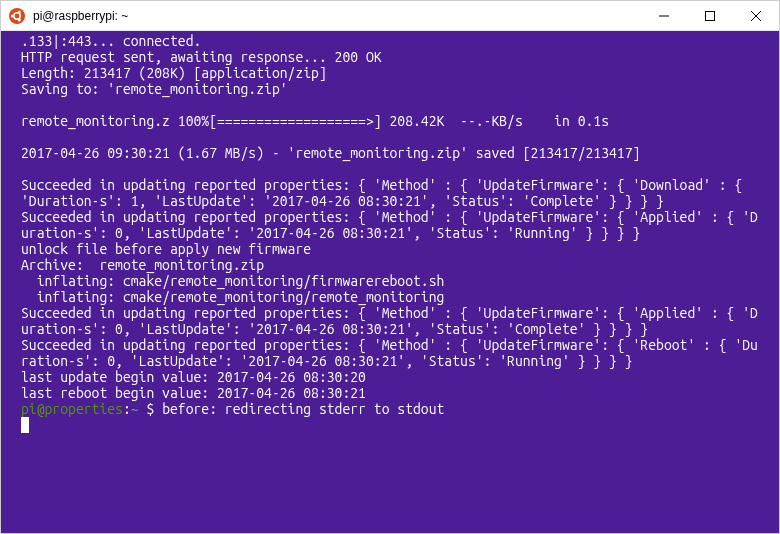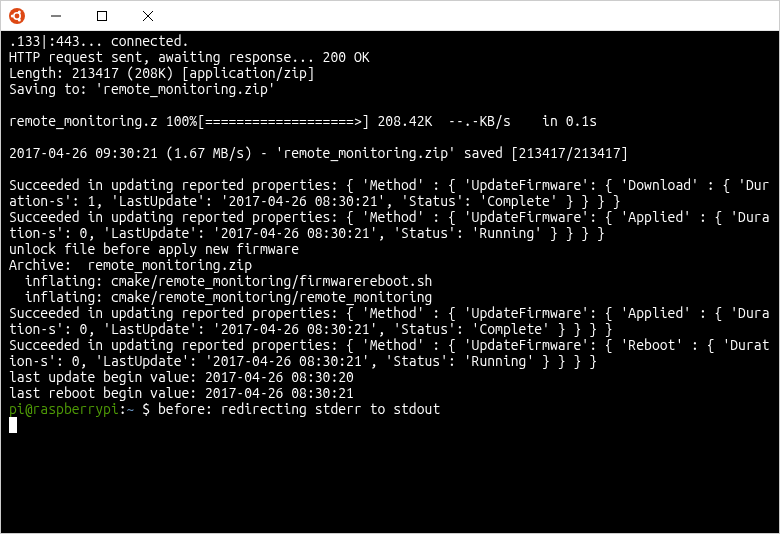--- a/index.html
+++ b/index.html
@@ -36,26 +36,26 @@
     width: 46px;
     display: flex;
     align-items: center;
     justify-content: center;
     font-size: 10px;
     color: #000;
     cursor: pointer;
   }
   .win-btn svg { width: 10px; height: 10px; stroke: #000; }
   .terminal {
-    background: #000000;
+    background: #4c1d95;
     color: #fff;
     font-family: "Ubuntu Mono", "Consolas", "Courier New", monospace;
     font-size: 14px;
     line-height: 16px;
-    padding: 2px 8px;
+    padding: 2px 20px;
     height: calc(100% - 30px);
     overflow: hidden;
     white-space: pre-wrap;
     word-break: break-all;
   }
   .green { color: #4e9a06; }
   .blue  { color: #729fcf; }
   .cursor {
     display: inline-block;
     width: 8px;
@@ -69,20 +69,21 @@
 <div class="titlebar">
   <div class="app-icon">
     <svg viewBox="0 0 16 16">
       <circle cx="8" cy="8" r="8" fill="#dd4814"></circle>
       <circle cx="8" cy="8" r="3.2" fill="none" stroke="#fff" stroke-width="1.6"></circle>
       <circle cx="3.3" cy="8" r="1.5" fill="#fff"></circle>
       <circle cx="10.3" cy="4" r="1.5" fill="#fff"></circle>
       <circle cx="10.3" cy="12" r="1.5" fill="#fff"></circle>
     </svg>
   </div>
+  <div class="title">pi@raspberrypi: ~</div>
   <div class="win-controls">
     <div class="win-btn">
       <svg viewBox="0 0 10 10">
           <line x1="0" y1="5" x2="10" y2="5" stroke-width="1"></line>
         </svg>
     </div>
     <div class="win-btn">
       <svg viewBox="0 0 10 10">
           <rect x="0.5" y="0.5" width="9" height="9" fill="none" stroke-width="1"></rect>
         </svg>
@@ -108,14 +109,14 @@
 Succeeded in updating reported properties: { 'Method' : { 'UpdateFirmware': { 'Download' : { 'Duration-s': 1, 'LastUpdate': '2017-04-26 08:30:21', 'Status': 'Complete' } } } }
 Succeeded in updating reported properties: { 'Method' : { 'UpdateFirmware': { 'Applied' : { 'Duration-s': 0, 'LastUpdate': '2017-04-26 08:30:21', 'Status': 'Running' } } } }
 unlock file before apply new firmware
 Archive:  remote_monitoring.zip
   inflating: cmake/remote_monitoring/firmwarereboot.sh
   inflating: cmake/remote_monitoring/remote_monitoring
 Succeeded in updating reported properties: { 'Method' : { 'UpdateFirmware': { 'Applied' : { 'Duration-s': 0, 'LastUpdate': '2017-04-26 08:30:21', 'Status': 'Complete' } } } }
 Succeeded in updating reported properties: { 'Method' : { 'UpdateFirmware': { 'Reboot' : { 'Duration-s': 0, 'LastUpdate': '2017-04-26 08:30:21', 'Status': 'Running' } } } }
 last update begin value: 2017-04-26 08:30:20
 last reboot begin value: 2017-04-26 08:30:21
-</div><span class="green">pi@raspberrypi</span><span>:</span><span class="blue">~</span><span> $ </span><span>before: redirecting stderr to stdout</span>
+</div><span class="green">pi@properties</span><span>:</span><span class="blue">~</span><span> $ </span><span>before: redirecting stderr to stdout</span>
 <span class="cursor">&nbsp;</span></div>
 
 </body></html>

